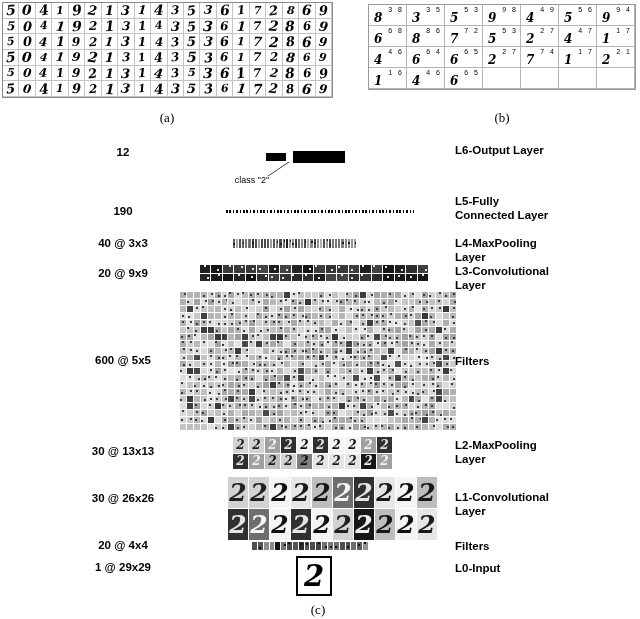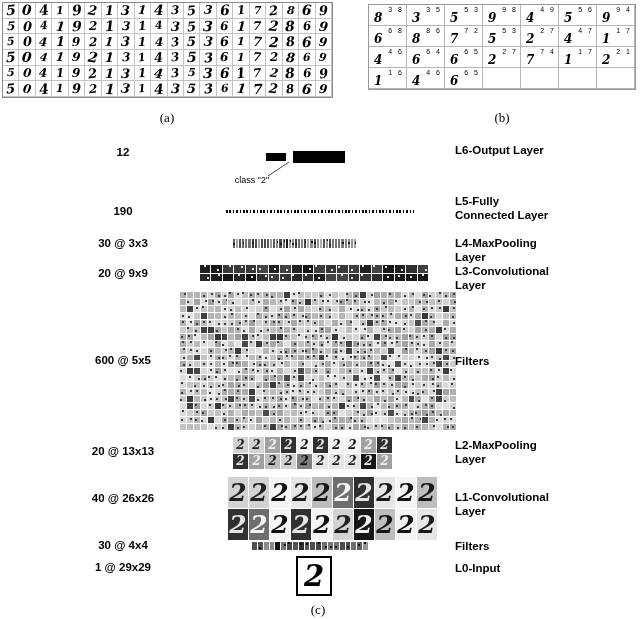--- a/index.html
+++ b/index.html
@@ -538,21 +538,21 @@
   <svg class="abs" style="left:256px;top:160px;width:44px;height:18px;">
     <line x1="33" y1="2" x2="12" y2="16" stroke="#444" stroke-width="1"></line>
   </svg>
   <div id="annText">class "2"</div>
   <div class="name-label" style="top:143px;">L6-Output Layer</div>
 
   <div class="size-label" style="top:205px;">190</div>
   <div id="fcLine"></div>
   <div class="name-label" style="top:194px;">L5-Fully Connected Layer</div>
 
-  <div class="size-label" style="top:237px;">30 @ 3x3</div>
+  <div class="size-label" style="top:237px;">40 @ 3x3</div>
   <div id="l4Strip" class="noise">
       <div class="nt" style="background: rgb(98, 98, 98);">
         <i class="dot" style="background: rgb(25, 25, 25); left: 5.25328%; top: 42.9124%;"></i>
       </div>
       <div class="nt" style="background: rgb(167, 167, 167);"></div>
       <div class="nt" style="background: rgb(82, 82, 82);"></div>
       <div class="nt" style="background: rgb(101, 101, 101);">
         <i class="dot" style="background: rgb(25, 25, 25); left: 36.284%; top: 38.5079%;"></i>
       </div>
       <div class="nt" style="background: rgb(115, 115, 115);"></div>
@@ -2631,21 +2631,21 @@
       <div class="nt" style="background: rgb(221, 221, 221);"></div>
       <div class="nt" style="background: rgb(172, 172, 172);">
         <i class="dot" style="background: rgb(60, 60, 60); left: 58.7575%; top: 26.6598%;"></i>
       </div>
       <div class="nt" style="background: rgb(175, 175, 175);">
         <i class="dot" style="background: rgb(60, 60, 60); left: 35.5938%; top: 30.523%;"></i>
       </div>
     </div>
   <div class="name-label" style="top:354px;">Filters</div>
 
-  <div class="size-label" style="top:445px;">20 @ 13x13</div>
+  <div class="size-label" style="top:445px;">30 @ 13x13</div>
   <div id="l2Strip" class="digit-strip">
       <div class="digit-tile" style="background: rgb(210, 210, 210); color: rgb(32, 32, 32);">2</div>
       <div class="digit-tile" style="background: rgb(210, 210, 210); color: rgb(32, 32, 32);">2</div>
       <div class="digit-tile" style="background: rgb(160, 160, 160); color: rgb(242, 242, 242);">2</div>
       <div class="digit-tile" style="background: rgb(48, 48, 48); color: rgb(228, 228, 228);">2</div>
       <div class="digit-tile" style="background: rgb(244, 244, 244); color: rgb(16, 16, 16);">2</div>
       <div class="digit-tile" style="background: rgb(48, 48, 48); color: rgb(228, 228, 228);">2</div>
       <div class="digit-tile" style="background: rgb(244, 244, 244); color: rgb(16, 16, 16);">2</div>
       <div class="digit-tile" style="background: rgb(244, 244, 244); color: rgb(16, 16, 16);">2</div>
       <div class="digit-tile" style="background: rgb(160, 160, 160); color: rgb(242, 242, 242);">2</div>
@@ -2656,21 +2656,21 @@
       <div class="digit-tile" style="background: rgb(210, 210, 210); color: rgb(32, 32, 32);">2</div>
       <div class="digit-tile" style="background: rgb(128, 128, 128); color: rgb(13, 13, 13);">2</div>
       <div class="digit-tile" style="background: rgb(230, 230, 230); color: rgb(26, 26, 26);">2</div>
       <div class="digit-tile" style="background: rgb(230, 230, 230); color: rgb(26, 26, 26);">2</div>
       <div class="digit-tile" style="background: rgb(230, 230, 230); color: rgb(26, 26, 26);">2</div>
       <div class="digit-tile" style="background: rgb(22, 22, 22); color: rgb(240, 240, 240);">2</div>
       <div class="digit-tile" style="background: rgb(160, 160, 160); color: rgb(242, 242, 242);">2</div>
     </div>
   <div class="name-label" style="top:438px;">L2-MaxPooling Layer</div>
 
-  <div class="size-label" style="top:492px;">40 @ 26x26</div>
+  <div class="size-label" style="top:492px;">30 @ 26x26</div>
   <div id="l1Strip" class="digit-strip">
       <div class="digit-tile" style="background: rgb(210, 210, 210); color: rgb(32, 32, 32);">2</div>
       <div class="digit-tile" style="background: rgb(210, 210, 210); color: rgb(32, 32, 32);">2</div>
       <div class="digit-tile" style="background: rgb(244, 244, 244); color: rgb(16, 16, 16);">2</div>
       <div class="digit-tile" style="background: rgb(230, 230, 230); color: rgb(26, 26, 26);">2</div>
       <div class="digit-tile" style="background: rgb(189, 189, 189); color: rgb(22, 22, 22);">2</div>
       <div class="digit-tile" style="background: rgb(110, 110, 110); color: rgb(245, 245, 245);">2</div>
       <div class="digit-tile" style="background: rgb(48, 48, 48); color: rgb(228, 228, 228);">2</div>
       <div class="digit-tile" style="background: rgb(230, 230, 230); color: rgb(26, 26, 26);">2</div>
       <div class="digit-tile" style="background: rgb(244, 244, 244); color: rgb(16, 16, 16);">2</div>
@@ -2681,21 +2681,21 @@
       <div class="digit-tile" style="background: rgb(48, 48, 48); color: rgb(228, 228, 228);">2</div>
       <div class="digit-tile" style="background: rgb(244, 244, 244); color: rgb(16, 16, 16);">2</div>
       <div class="digit-tile" style="background: rgb(210, 210, 210); color: rgb(32, 32, 32);">2</div>
       <div class="digit-tile" style="background: rgb(22, 22, 22); color: rgb(240, 240, 240);">2</div>
       <div class="digit-tile" style="background: rgb(189, 189, 189); color: rgb(22, 22, 22);">2</div>
       <div class="digit-tile" style="background: rgb(244, 244, 244); color: rgb(16, 16, 16);">2</div>
       <div class="digit-tile" style="background: rgb(230, 230, 230); color: rgb(26, 26, 26);">2</div>
     </div>
   <div class="name-label" style="top:490px;">L1-Convolutional Layer</div>
 
-  <div class="size-label" style="top:539px;">30 @ 4x4</div>
+  <div class="size-label" style="top:539px;">20 @ 4x4</div>
   <div id="conv1Filters" class="noise">
       <div class="nt" style="background: rgb(79, 79, 79);"></div>
       <div class="nt" style="background: rgb(83, 83, 83);">
         <i class="dot" style="background: rgb(15, 15, 15); left: 21.6549%; top: 57.046%;"></i>
       </div>
       <div class="nt" style="background: rgb(140, 140, 140);"></div>
       <div class="nt" style="background: rgb(138, 138, 138);"></div>
       <div class="nt" style="background: rgb(21, 21, 21);">
         <i class="dot" style="background: rgb(15, 15, 15); left: 68.6342%; top: 31.3034%;"></i>
       </div>

